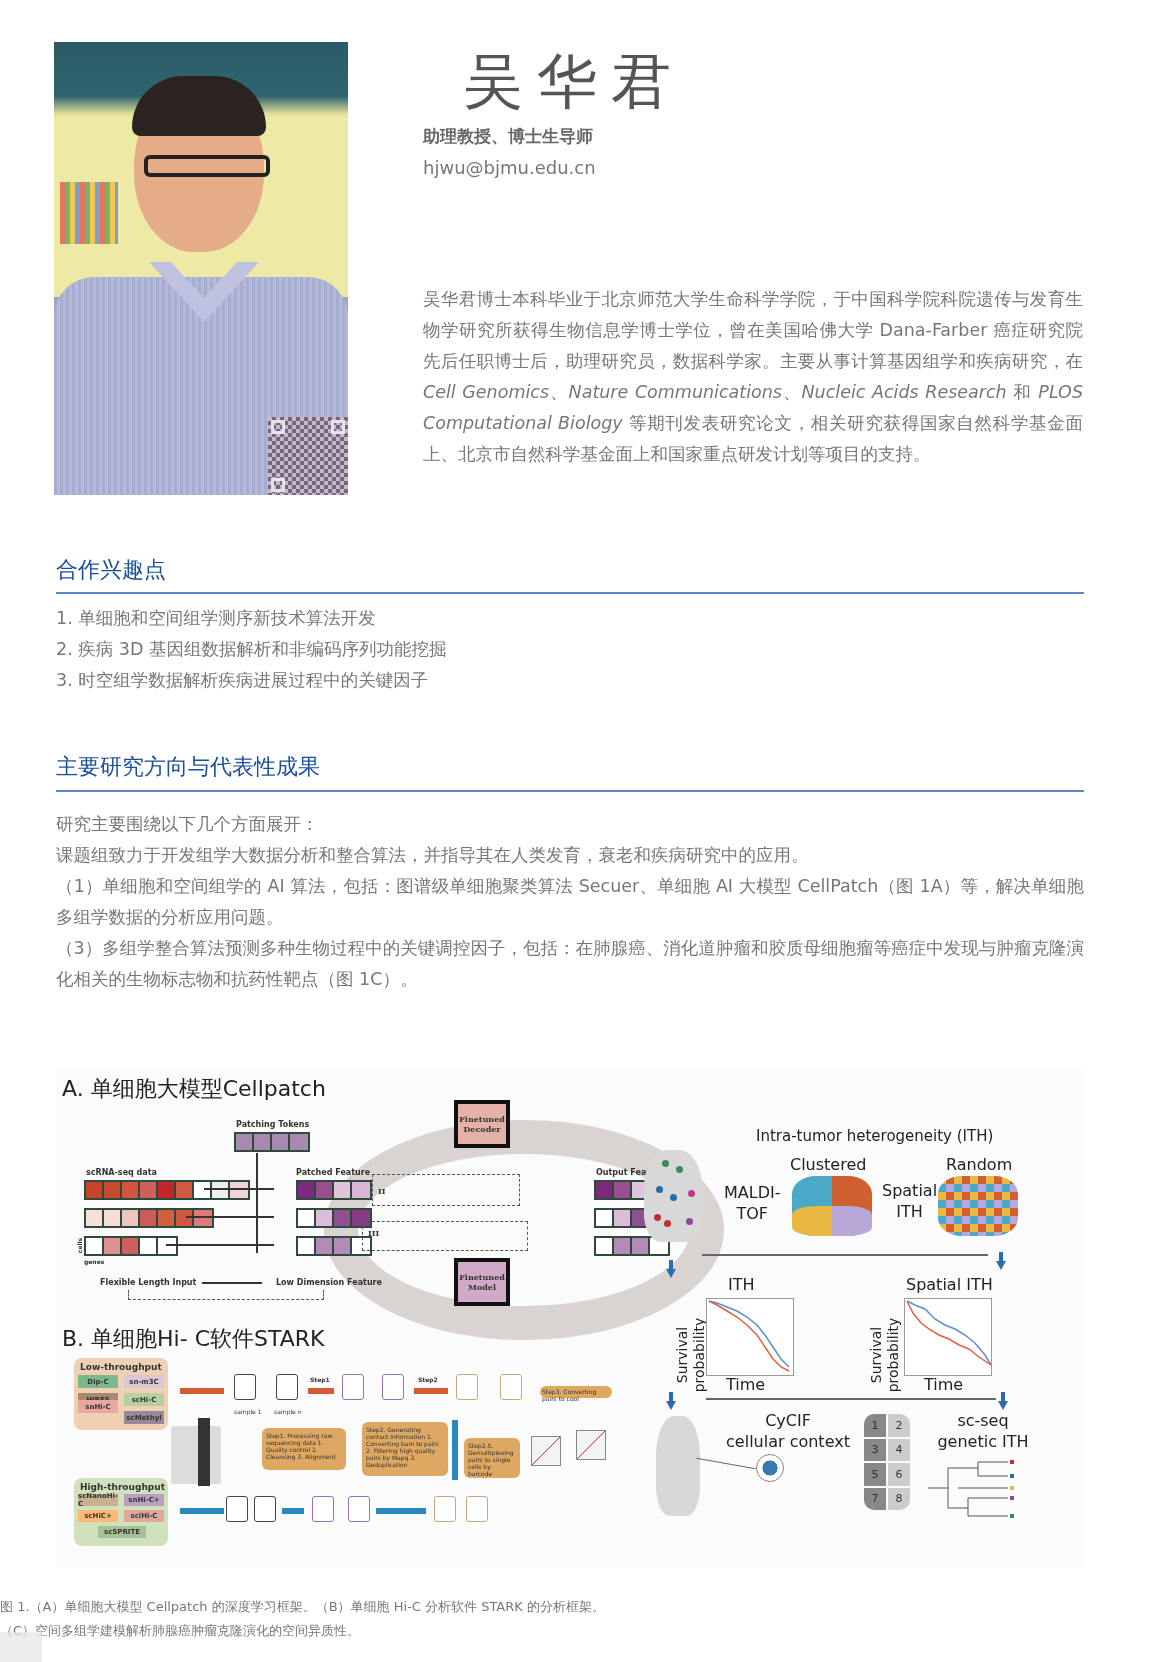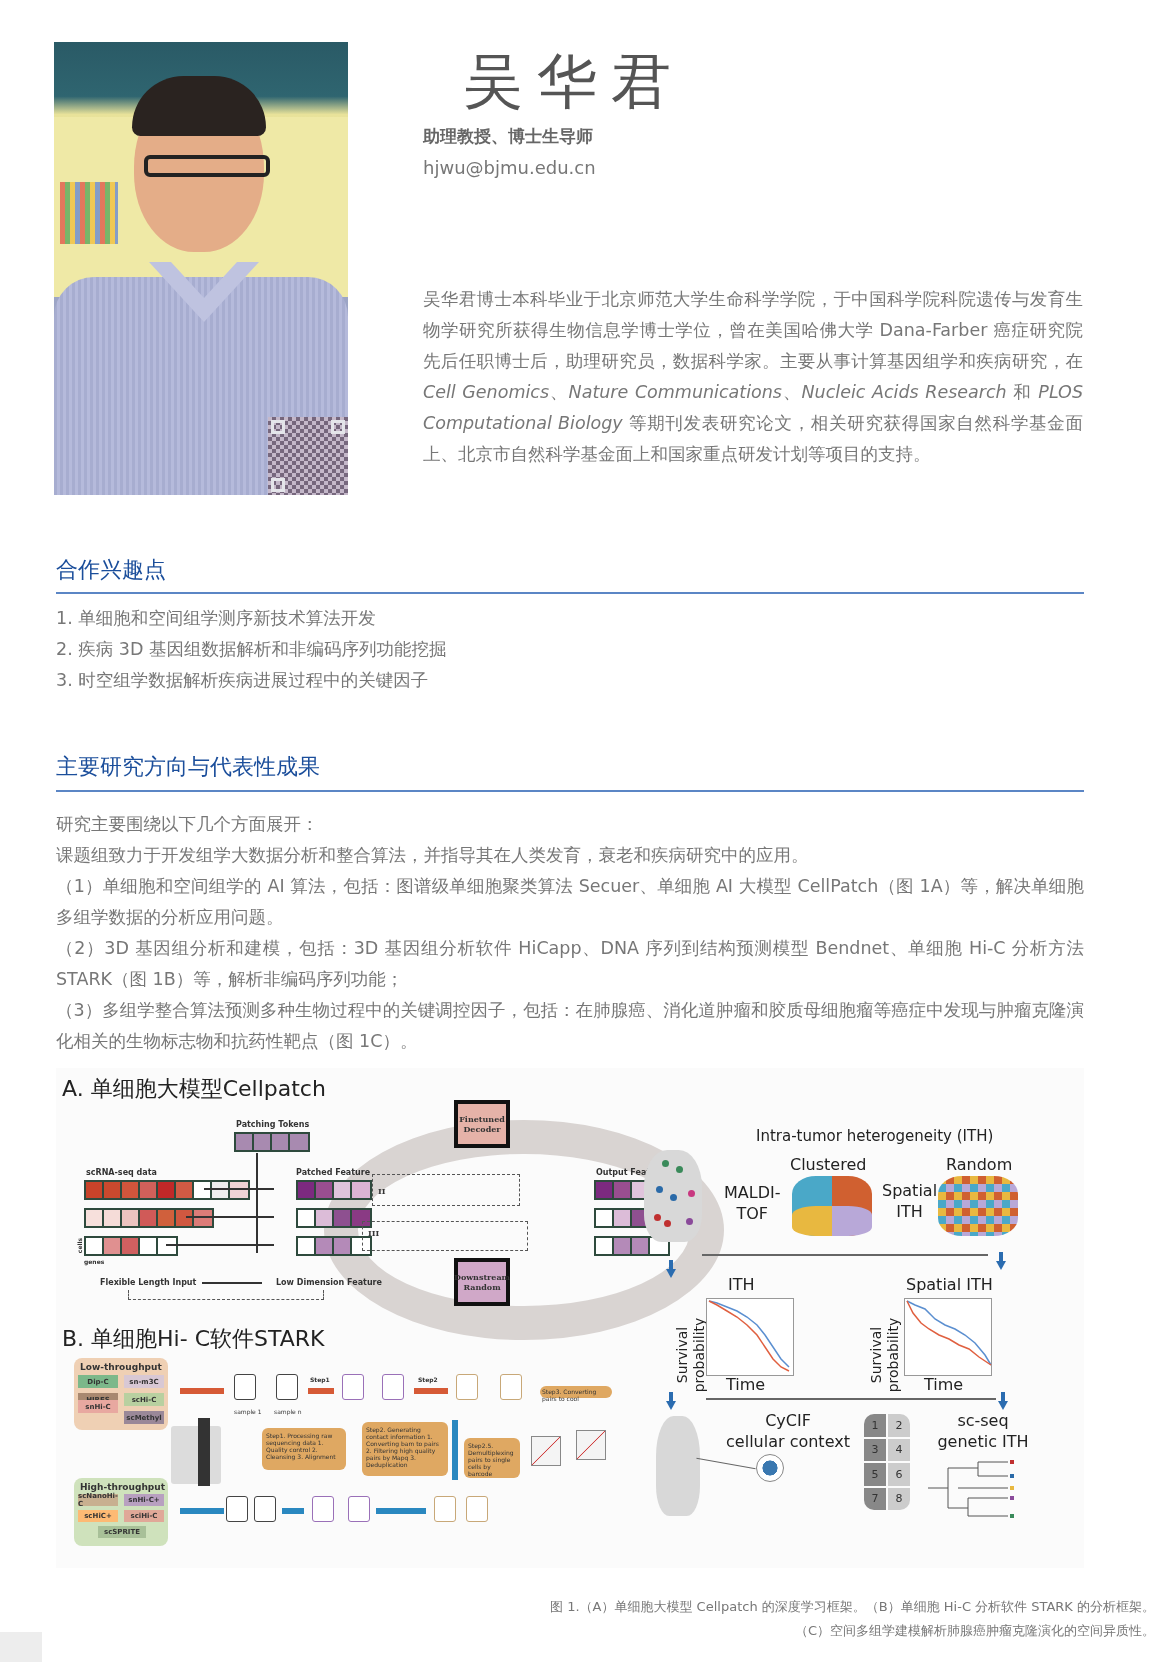--- a/index.html
+++ b/index.html
@@ -49,21 +49,21 @@
   .arrow-down { position: absolute; width: 10px; height: 18px; }
   .arrow-down::before { content: ""; position: absolute; left: 3px; top: 0; width: 4px; height: 10px; background: #2b6cb0; }
   .arrow-down::after { content: ""; position: absolute; left: 0; top: 9px; border-left: 5px solid transparent; border-right: 5px solid transparent; border-top: 9px solid #2b6cb0; }
   .km { position: absolute; width: 88px; height: 78px; border: 1px solid #999; background: #fff; }
   .tumor { position: absolute; background: #d8d8d8; border-radius: 40% 40% 30% 30%; }
   .dot { position: absolute; width: 7px; height: 7px; border-radius: 50%; }
   .pill { position: absolute; font-size: 7px; font-weight: 700; color: #333; display: flex; align-items: center; justify-content: center; }
   .orange-box { position: absolute; background: #dfa862; border-radius: 6px; font-size: 6px; color: #333; padding: 4px; }
   .doc { position: absolute; width: 22px; height: 26px; border: 1.5px solid #444; border-radius: 3px; background: #fff; }
 
-  .caption { position: absolute; left: 0; width: 1155px; text-align: right; font-size: 13px; color: #777; }
+  .caption { position: absolute; left: 0; width: 1155px; text-align: left; font-size: 13px; color: #777; }
   .corner-thumb { position: absolute; left: 0; top: 1632px; width: 42px; height: 30px; background: #e6e6e6; opacity: .7; }
 </style>
 </head>
 <body>
 
 <div class="photo">
   <div class="screen"></div>
   <div class="grid"></div>
   <div class="shirt"></div>
   <div class="collar"></div>
@@ -90,21 +90,20 @@
   <div>2. 疾病 3D 基因组数据解析和非编码序列功能挖掘</div>
   <div>3. 时空组学数据解析疾病进展过程中的关键因子</div>
 </div>
 
 <div class="section-title" style="top:752px">主要研究方向与代表性成果</div>
 <div class="section-rule" style="top:790px"></div>
 <div class="research">
   <p>研究主要围绕以下几个方面展开：</p>
   <p>课题组致力于开发组学大数据分析和整合算法，并指导其在人类发育，衰老和疾病研究中的应用。</p>
   <p>（1）单细胞和空间组学的 AI 算法，包括：图谱级单细胞聚类算法 Secuer、单细胞 AI 大模型 CellPatch（图 1A）等，解决单细胞多组学数据的分析应用问题。</p>
-  <p>（2）3D 基因组分析和建模，包括：3D 基因组分析软件 HiCapp、DNA 序列到结构预测模型 Bendnet、单细胞 Hi-C 分析方法 STARK（图 1B）等，解析非编码序列功能；</p>
   <p>（3）多组学整合算法预测多种生物过程中的关键调控因子，包括：在肺腺癌、消化道肿瘤和胶质母细胞瘤等癌症中发现与肿瘤克隆演化相关的生物标志物和抗药性靶点（图 1C）。</p>
 </div>
 
 <div class="figure">
 
   <div class="fig-label" style="left:6px;top:6px">A. 单细胞大模型Cellpatch</div>
   <div class="arc" style="left:268px;top:52px;width:400px;height:220px;border:34px solid #d9d4d2;border-color:#d9d4d2;background:transparent;"></div>
   <div class="fig-small" style="left:180px;top:52px">Patching Tokens</div>
   <div class="cells" style="left:178px;top:64px">
     <span style="background:#a88ab0"></span>
@@ -161,21 +160,21 @@
       <span style="background:#fff"></span>
       <span style="background:#b48ab8"></span>
       <span style="background:#b48ab8"></span>
       <span style="background:#fff"></span>
     </div>
   <div class="dash" style="left:316px;top:106px;width:148px;height:32px"></div>
   <div class="fig-small" style="left:322px;top:118px;font-family:'DejaVu Serif',serif">II</div>
   <div class="dash" style="left:306px;top:153px;width:166px;height:30px"></div>
   <div class="fig-small" style="left:312px;top:160px;font-family:'DejaVu Serif',serif">III</div>
   <div class="box" style="left:398px;top:32px;width:56px;height:48px;background:#e5b2a8">Finetuned Decoder</div>
-  <div class="box" style="left:398px;top:190px;width:56px;height:48px;background:#d0a8c8">Downstream Random</div>
+  <div class="box" style="left:398px;top:190px;width:56px;height:48px;background:#d0a8c8">Finetuned Model</div>
   <div class="fig-small" style="left:540px;top:100px">Output Feature</div>
   <div class="cells" style="left:538px;top:112px">
       <span style="background:#7c2a80"></span>
       <span style="background:#9a4e90"></span>
       <span style="background:#e0c4dc"></span>
       <span style="background:#8a3a84"></span>
     </div>
   <div class="cells" style="left:538px;top:140px">
       <span style="background:#fff"></span>
       <span style="background:#dcbcd8"></span>

